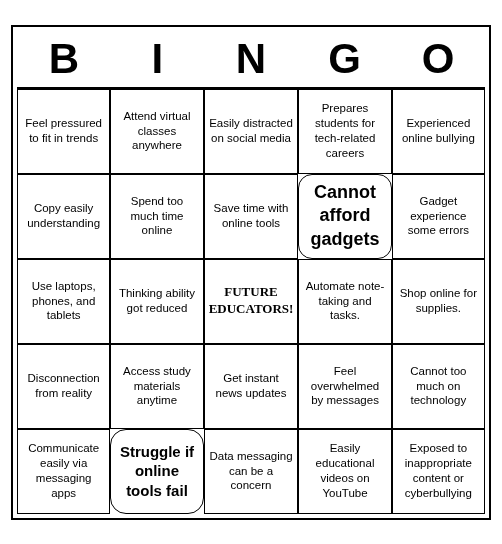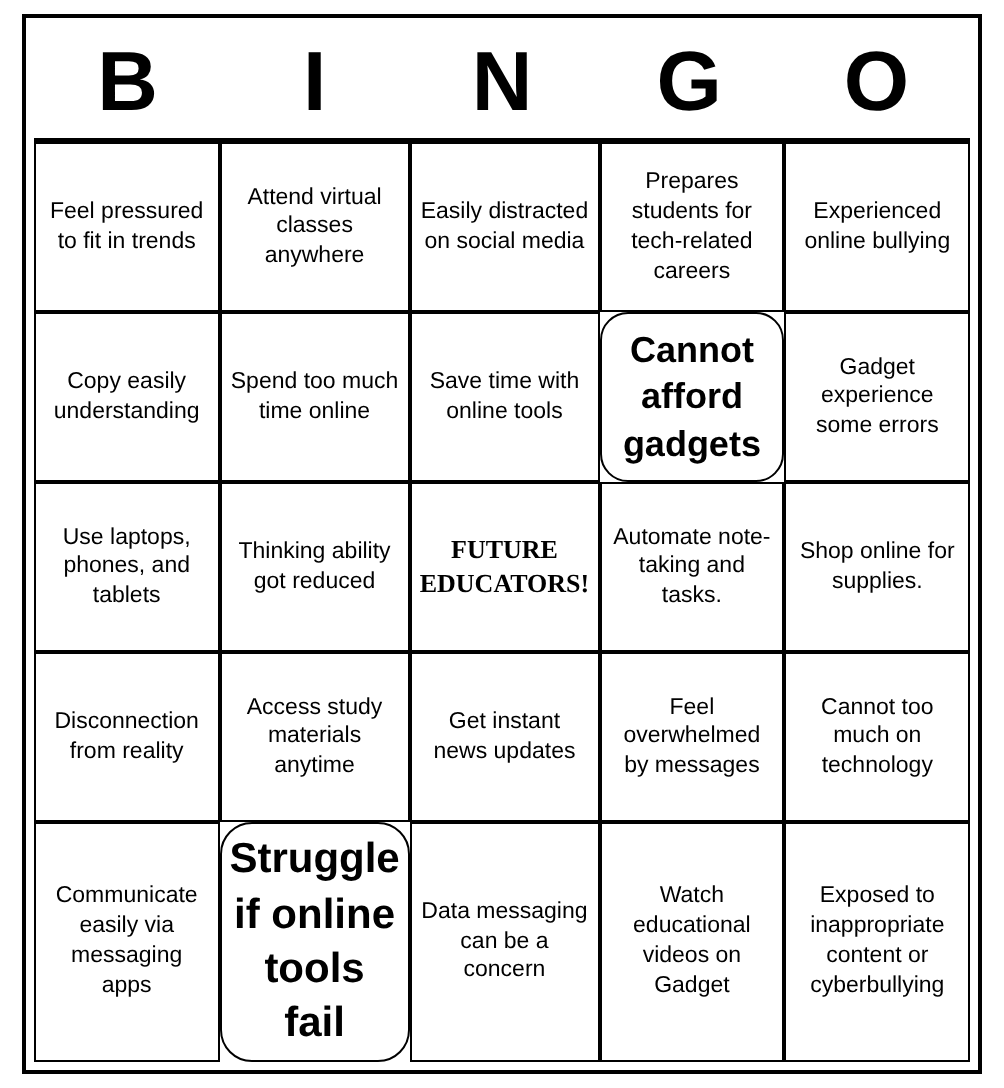--- a/index.html
+++ b/index.html
@@ -52,21 +52,21 @@
       font-size: 13px;
       font-weight: bold;
       font-family: 'Georgia', serif;
     }
     .bingo-cell.large-text {
       font-size: 18px;
       font-weight: bold;
       border-radius: 14px;
     }
     .bingo-cell.large-struggle {
-      font-size: 21px;
+      font-size: 15px;
       font-weight: bold;
       border-radius: 16px;
     }
   </style>
 </head>
 <body>
 
 <div class="bingo-card">
   <div class="bingo-header">
 
@@ -94,16 +94,16 @@
       <div class="bingo-cell">Automate note-taking and tasks.</div>
       <div class="bingo-cell">Shop online for supplies.</div>
       <div class="bingo-cell">Disconnection from reality</div>
       <div class="bingo-cell">Access study materials anytime</div>
       <div class="bingo-cell">Get instant news updates</div>
       <div class="bingo-cell">Feel overwhelmed by messages</div>
       <div class="bingo-cell">Cannot too much on technology</div>
       <div class="bingo-cell">Communicate easily via messaging apps</div>
       <div class="bingo-cell large-struggle">Struggle if online tools fail</div>
       <div class="bingo-cell">Data messaging can be a concern</div>
-      <div class="bingo-cell">Watch educational videos on Gadget</div>
+      <div class="bingo-cell">Easily educational videos on YouTube</div>
       <div class="bingo-cell">Exposed to inappropriate content or cyberbullying</div>
     </div>
 </div>
 
 </body></html>

